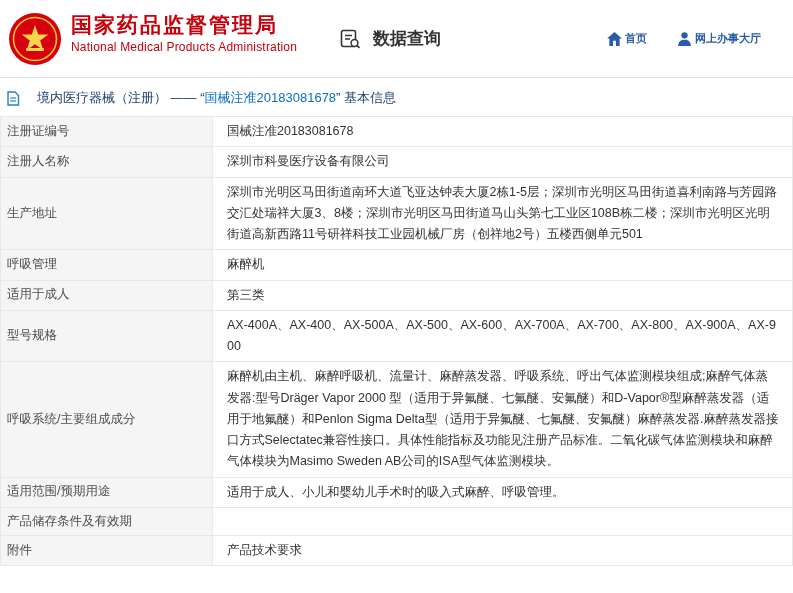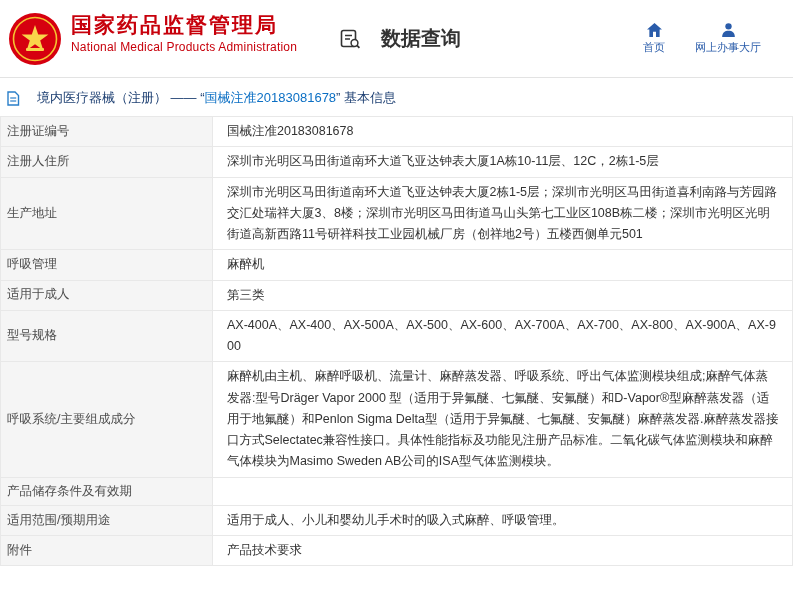--- a/index.html
+++ b/index.html
@@ -24,28 +24,28 @@
     border-bottom:1px solid #e3e3e3;
   }
   .brand{display:flex;gap:9px;}
   .emblem{width:54px;height:54px;flex:0 0 auto;}
   .brand-title{
     color:var(--brand-red);font-weight:bold;font-size:21px;
     letter-spacing:2px;line-height:1.25;
   }
   .brand-sub{color:var(--brand-red);font-size:12px;margin-top:2px;letter-spacing:0.2px;}
   .nav-query{
-    display:flex;align-items:center;gap:20px;
-    margin-left:42px;font-size:20px;font-weight:bold;color:#333;
+    display:flex;align-items:center;gap:12px;
+    margin-left:42px;font-size:17px;font-weight:bold;color:#333;
     cursor:pointer;
   }
   .top-links{margin-left:auto;display:flex;gap:30px;padding-right:10px;}
   .top-link{
-    display:flex;flex-direction:column;align-items:center;gap:3px;
-    color:var(--link-blue);font-size:11px;cursor:pointer;white-space:nowrap;
+    display:flex;flex-direction:row;align-items:center;gap:3px;
+    color:var(--link-blue);font-size:11px;cursor:pointer;white-space:nowrap;font-weight:bold;
   }
   
   .breadcrumb{
     display:flex;align-items:center;gap:17px;
     padding:11px 8px 9px 6px;font-size:13px;color:var(--navy);
   }
   .breadcrumb .regno{color:var(--number-blue);}
   
   table.info-table{
     width:100%;border-collapse:collapse;font-size:12.5px;table-layout:fixed;
@@ -118,22 +118,22 @@
   </span>
 </div>
 
 <table class="info-table">
   <tbody>
     <tr>
         <th>注册证编号</th>
         <td>国械注准20183081678</td>
       </tr>
     <tr>
-        <th>注册人住所</th>
-        <td>深圳市光明区马田街道南环大道飞亚达钟表大厦1A栋10-11层、12C，2栋1-5层</td>
+        <th>注册人名称</th>
+        <td>深圳市科曼医疗设备有限公司</td>
       </tr>
     <tr>
         <th>生产地址</th>
         <td>深圳市光明区马田街道南环大道飞亚达钟表大厦2栋1-5层；深圳市光明区马田街道喜利南路与芳园路交汇处瑞祥大厦3、8楼；深圳市光明区马田街道马山头第七工业区108B栋二楼；深圳市光明区光明街道高新西路11号研祥科技工业园机械厂房（创祥地2号）五楼西侧单元501</td>
       </tr>
     <tr>
         <th>呼吸管理</th>
         <td>麻醉机</td>
       </tr>
     <tr>
@@ -142,26 +142,26 @@
       </tr>
     <tr>
         <th>型号规格</th>
         <td>AX-400A、AX-400、AX-500A、AX-500、AX-600、AX-700A、AX-700、AX-800、AX-900A、AX-900</td>
       </tr>
     <tr>
         <th>呼吸系统/主要组成成分</th>
         <td>麻醉机由主机、麻醉呼吸机、流量计、麻醉蒸发器、呼吸系统、呼出气体监测模块组成;麻醉气体蒸发器:型号Dräger Vapor 2000 型（适用于异氟醚、七氟醚、安氟醚）和D-Vapor®型麻醉蒸发器（适用于地氟醚）和Penlon Sigma Delta型（适用于异氟醚、七氟醚、安氟醚）麻醉蒸发器.麻醉蒸发器接口方式Selectatec兼容性接口。具体性能指标及功能见注册产品标准。二氧化碳气体监测模块和麻醉气体模块为Masimo Sweden AB公司的ISA型气体监测模块。</td>
       </tr>
     <tr>
+        <th>适用范围/预期用途</th>
+        <td>适用于成人、小儿和婴幼儿手术时的吸入式麻醉、呼吸管理。</td>
+      </tr>
+    <tr>
         <th>产品储存条件及有效期</th>
         <td></td>
-      </tr>
-    <tr>
-        <th>适用范围/预期用途</th>
-        <td>适用于成人、小儿和婴幼儿手术时的吸入式麻醉、呼吸管理。</td>
       </tr>
     <tr>
         <th>附件</th>
         <td>产品技术要求</td>
       </tr>
 
   </tbody>
 </table>
 
 </body></html>

